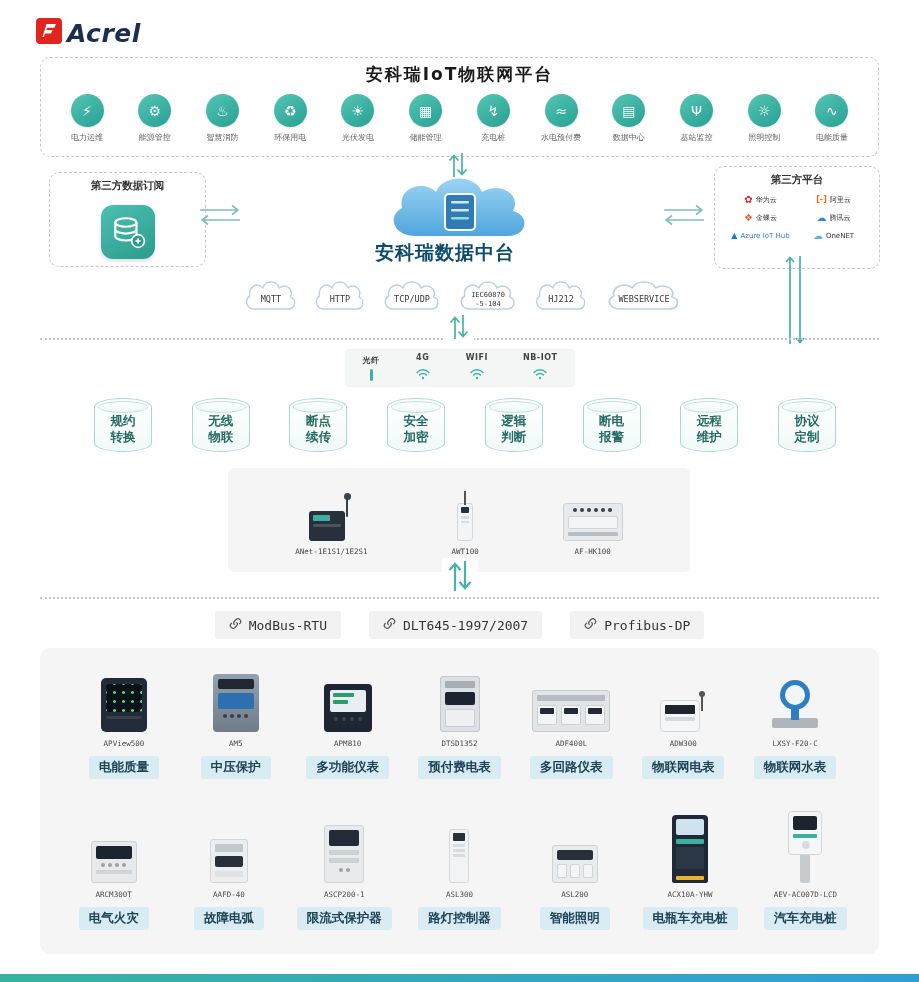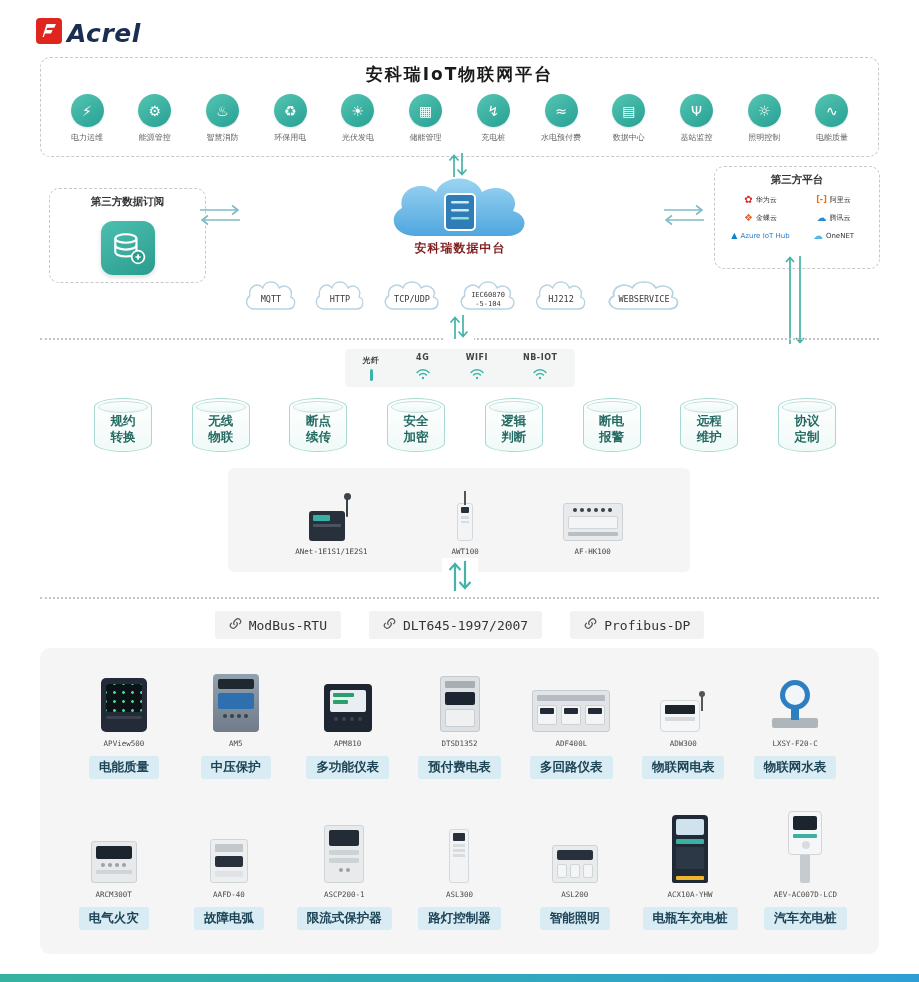--- a/index.html
+++ b/index.html
@@ -18,21 +18,21 @@
   .app{width:56px;text-align:center}
   .app-circle{width:33px;height:33px;margin:0 auto;border-radius:50%;
     background:linear-gradient(145deg,#55c5b3,#26a093);display:flex;align-items:center;justify-content:center;
     color:#fff;font-size:14px;box-shadow:0 1px 2px rgba(0,0,0,.12)}
   .app-label{font-size:8px;color:#666;margin-top:5px;white-space:nowrap}
 
   
   .box-title{font-size:10.5px;color:#333;text-align:center;padding-top:6px;font-weight:600}
   .db-badge{width:54px;height:54px;border-radius:12px;background:linear-gradient(150deg,#4cc0b0,#2a9c8e);
     display:flex;align-items:center;justify-content:center;margin:12px auto 0;box-shadow:0 2px 4px rgba(0,0,0,.15)}
-  .center-label{margin-top:-16px;text-align:center;font-weight:700;font-size:12px;color:#7f1d1d;letter-spacing:1px}
+  .center-label{margin-top:-16px;text-align:left;font-weight:700;font-size:19px;color:#0c4a6e;letter-spacing:1px}
   .vendor-grid{display:grid;grid-template-columns:1fr 1fr;row-gap:8px;column-gap:2px;padding:8px 10px 0}
   .vendor{display:flex;align-items:center;justify-content:center;gap:3px}
   .v-glyph{font-size:10px;line-height:1}
   .v-name{font-size:7px;color:#333;white-space:nowrap}
 
   
   .clouds-row{display:flex;justify-content:space-between;align-items:center}
   .cloud{position:relative}
   .cloud svg{display:block}
   .cloud-txt{position:absolute;left:0;right:0;top:9px;bottom:2px;display:flex;flex-direction:column;
@@ -175,21 +175,21 @@
     </div>
   </div>
 
   <div class="abs arrow" style="left:446px;top:150px">
     <svg width="24" height="30" viewBox="0 0 24 30" fill="none">
         <path d="M8 27 V6 M3.5 10.5 L8 5.5 L12.5 10.5" stroke="#45b3a8" stroke-width="1.7"></path>
         <path d="M16 3 V24 M11.5 19.5 L16 24.5 L20.5 19.5" stroke="#45b3a8" stroke-width="1.7"></path>
       </svg>
   </div>
 
-  <div class="abs dashed-box" style="left:49px;top:188px;width:157px;height:95px">
+  <div class="abs dashed-box" style="left:49px;top:172px;width:157px;height:95px">
     <div class="box-title">第三方数据订阅</div>
     <div class="db-badge">
       <svg width="36" height="36" viewBox="0 0 34 34" fill="none">
         <ellipse cx="15" cy="8" rx="10" ry="4" stroke="#fff" stroke-width="2"></ellipse>
         <path d="M5 8 V21 a10 4 0 0 0 20 0 V8" stroke="#fff" stroke-width="2"></path>
         <path d="M5 14.5 a10 4 0 0 0 20 0" stroke="#fff" stroke-width="2"></path>
         <circle cx="26.5" cy="25.5" r="6" fill="#2a9c8e" stroke="#fff" stroke-width="1.6"></circle>
         <path d="M26.5 23 v5 M24 25.5 h5" stroke="#fff" stroke-width="1.6"></path>
       </svg>
     </div>

